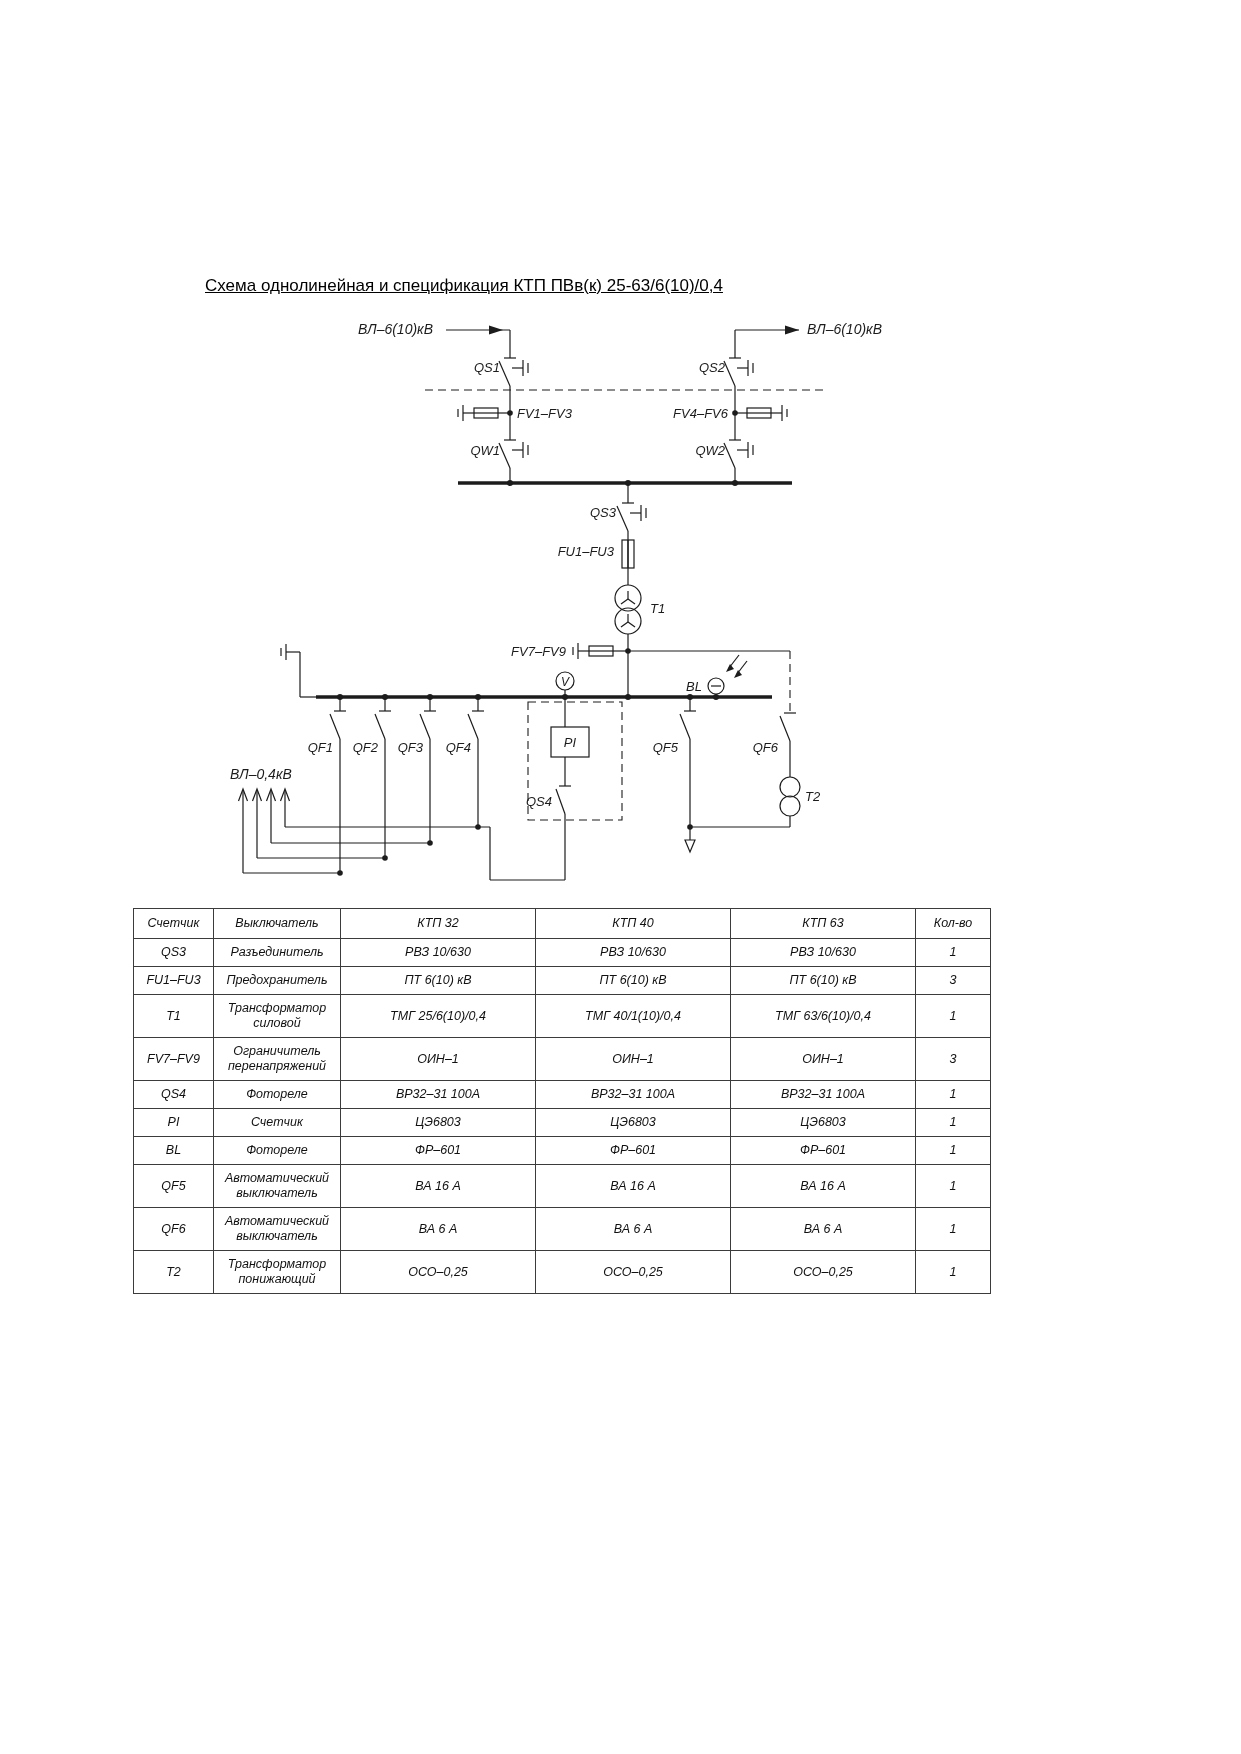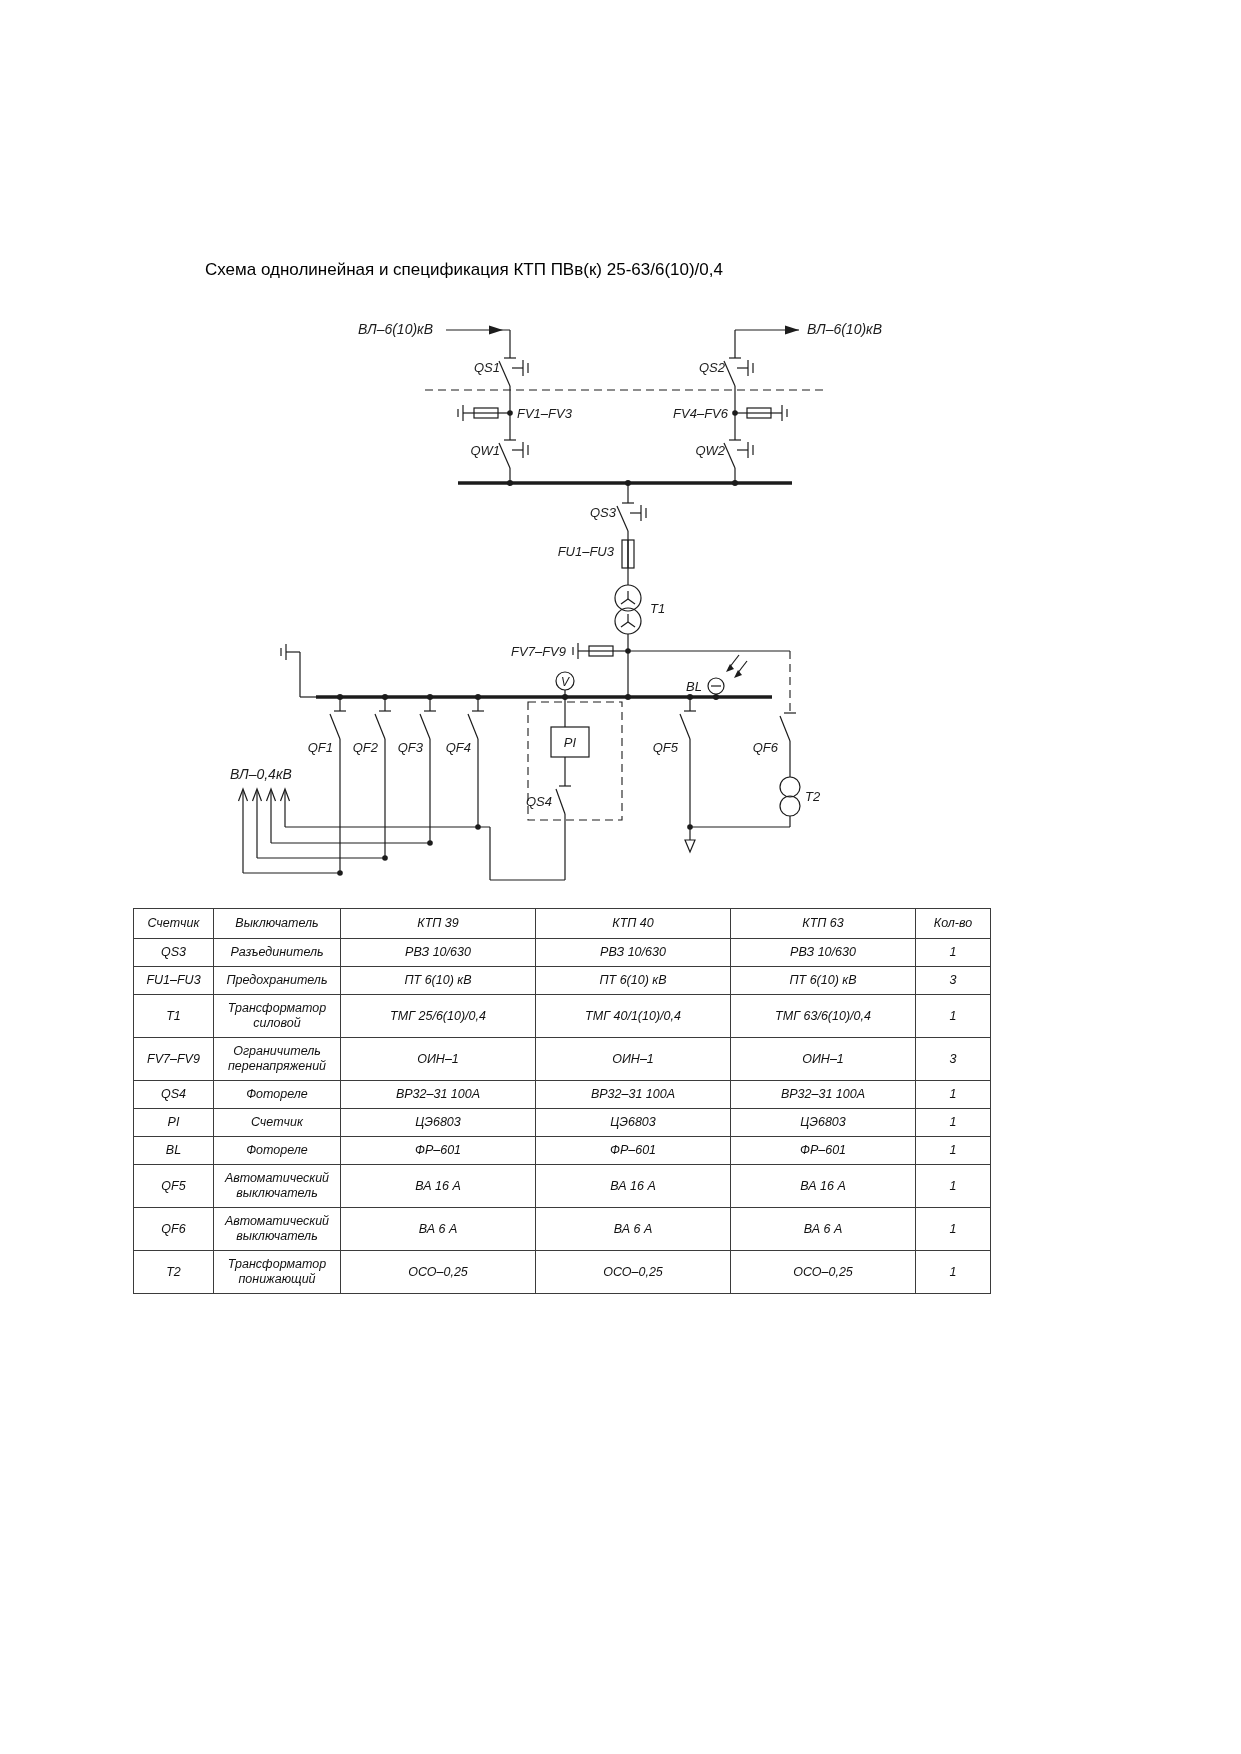--- a/index.html
+++ b/index.html
@@ -1,18 +1,18 @@
 <!DOCTYPE html>
 <html><head>
 <meta charset="utf-8">
 <style>
   *{box-sizing:border-box;}
   html,body{margin:0;padding:0;background:#ffffff;}
   .page{position:relative;width:1241px;height:1754px;background:#ffffff;font-family:"Liberation Sans",sans-serif;overflow:hidden;}
-  .title{position:absolute;left:205px;top:260px;font-size:17px;color:#000;white-space:nowrap;}
+  .title{position:absolute;left:205px;top:276px;font-size:17px;color:#000;white-space:nowrap;text-decoration:underline;}
   svg.diagram{position:absolute;left:0;top:0;}
   svg .w{stroke:#1c1c1c;stroke-width:1.2;fill:none;}
   svg .bus{stroke:#1c1c1c;stroke-width:3.6;fill:none;}
   svg .dash{stroke:#1c1c1c;stroke-width:1.1;fill:none;stroke-dasharray:8 5;}
   svg .dot{fill:#1c1c1c;stroke:none;}
   svg .fillb{fill:#1c1c1c;stroke:none;}
   svg text.lbl{font:italic 13px "Liberation Sans",sans-serif;fill:#1c1c1c;}
   svg text.lbl-lg{font:italic 14px "Liberation Sans",sans-serif;fill:#1c1c1c;}
   svg text.lbl-in{font:italic 12px "Liberation Sans",sans-serif;fill:#1c1c1c;}
   table.spec{position:absolute;left:133px;top:908px;width:857px;border-collapse:collapse;table-layout:fixed;}
@@ -297,21 +297,21 @@
         <col style="width:127px">
         <col style="width:195px">
       <col style="width:195px">
         <col style="width:185px">
         <col style="width:75px">
     </colgroup>
     <thead>
       <tr>
         <th>Счетчик</th>
         <th>Выключатель</th>
-        <th>КТП 39</th>
+        <th>КТП 32</th>
         <th>КТП 40</th>
         <th>КТП 63</th>
         <th>Кол-во</th>
       </tr>
     </thead>
     <tbody>
       <tr>
         <td>QS3</td>
         <td>Разъединитель</td>
         <td>РВЗ 10/630</td>

